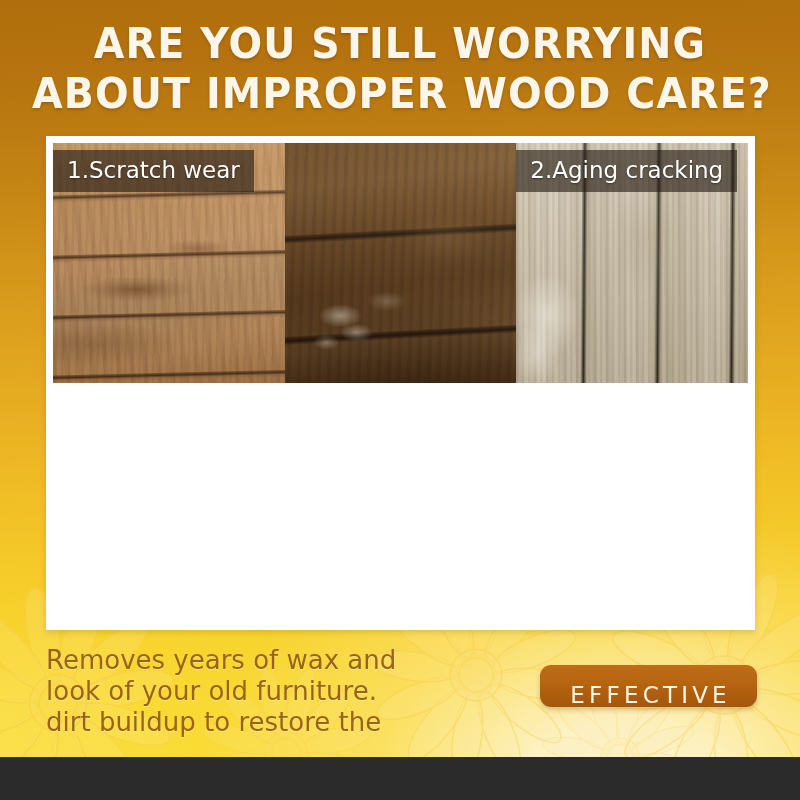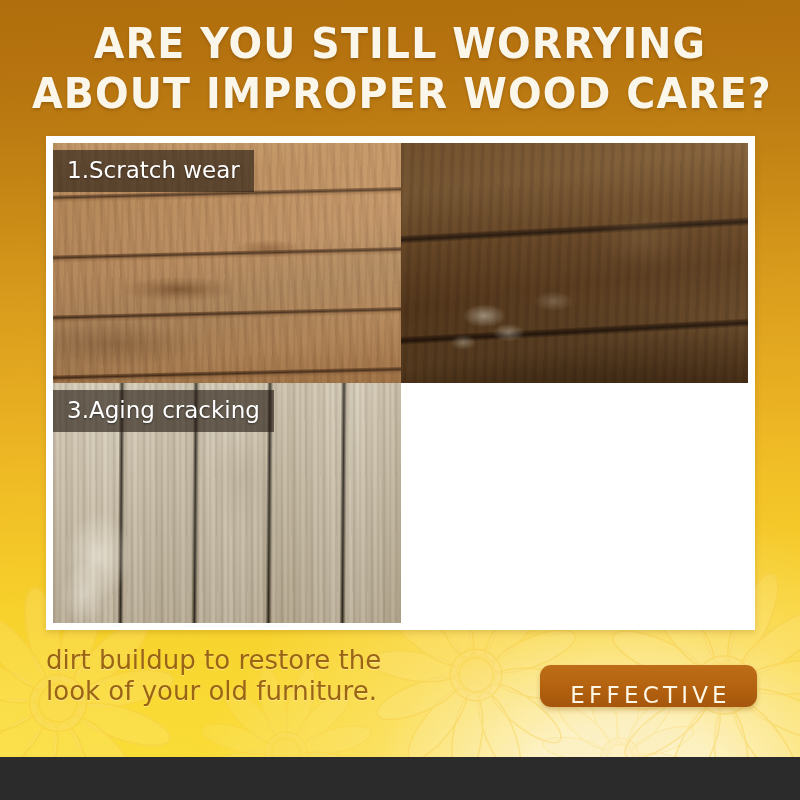--- a/index.html
+++ b/index.html
@@ -73,21 +73,21 @@
     height: 494px;
     background: #ffffff;
     box-shadow: 0 2px 6px rgba(120,70,0,0.22);
     padding: 7px;
     box-sizing: border-box;
   }
   .grid {
     width: 100%;
     height: 100%;
     display: grid;
-    grid-template-columns: 1fr 1fr;
+    grid-template-columns: 1fr 1fr 1fr;
     grid-template-rows: 1fr 1fr;
   }
   .panel {
     position: relative;
     overflow: hidden;
     background: #b89a76;
   }
   .panel-label {
     position: absolute;
     left: 0;
@@ -331,29 +331,30 @@
         <div class="wood1"></div>
         <div class="panel-label">1.Scratch wear</div>
       </div>
 
       <div class="panel">
         <div class="wood2"></div>
       </div>
 
       <div class="panel">
         <div class="wood3"></div>
-        <div class="panel-label">3.Aging cracking</div>
+        <div class="panel-label">2.Aging cracking</div>
       </div>
 
 
     </div>
   </div>
 
   <div class="body-copy">
+    <span class="cl">Removes years of wax and</span>
+    <span class="cl">look of your old furniture.</span>
     <span class="cl">dirt buildup to restore the</span>
-    <span class="cl">look of your old furniture.</span>
   </div>
 
   <div class="badge">
     <span class="badge-text">EFFECTIVE</span>
   </div>
 
 </div>
 
 </body></html>

